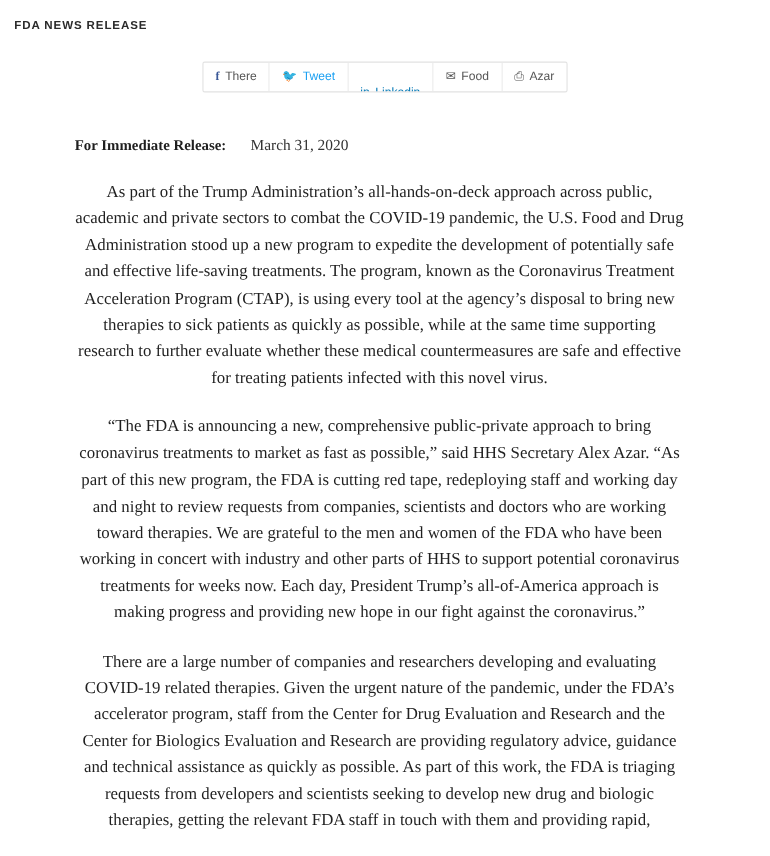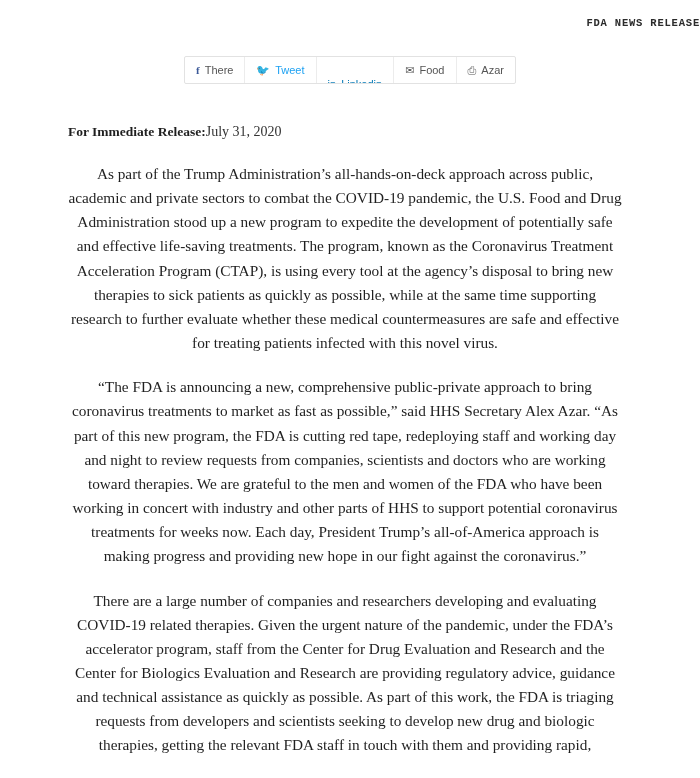--- a/index.html
+++ b/index.html
@@ -13,22 +13,22 @@
     font-family: "Liberation Serif", serif;
     color: #222222;
     overflow: hidden;
   }
   .page {
     width: 700px;
     box-sizing: border-box;
     padding: 0;
   }
   .eyebrow {
-    text-align: right;
-    font-family: Liberation Mono, monospace;
+    text-align: left;
+    font-family: Liberation Sans, sans-serif;
     font-size: 10.5px;
     font-weight: bold;
     letter-spacing: 0.8px;
     color: #2b2b2b;
     margin: 17px 0 0 13px;
     text-transform: uppercase;
   }
   .headline {
     text-align: center;
     font-family: "Liberation Sans", sans-serif;
@@ -80,20 +80,21 @@
   .share-btn.linkedin .lbl { color: #0077b5; margin-top: 28px; }
   .share-btn.email .ico,
   .share-btn.email .lbl { color: #555555; }
   .share-btn.print .ico,
   .share-btn.print .lbl { color: #555555; }
 
   .release-line {
     margin: 40px 0 0 68px;
     display: flex;
     align-items: baseline;
+    gap: 22px;
     font-size: 13px;
   }
   .release-label {
     font-family: "Liberation Serif", serif;
     font-weight: bold;
     color: #1f1f1f;
     font-size: 13.5px;
   }
   .release-date {
     font-family: "Liberation Serif", serif;
@@ -138,21 +139,21 @@
       <span class="lbl">Food</span>
     </a>
     <a class="share-btn print">
       <span class="ico">⎙</span>
       <span class="lbl">Azar</span>
     </a>
   </div>
 
   <div class="release-line">
     <span class="release-label">For Immediate Release:</span>
-    <span class="release-date">July 31, 2020</span>
+    <span class="release-date">March 31, 2020</span>
   </div>
 
   <div class="body-copy">
     <p>As part of the Trump Administration’s all-hands-on-deck approach across public, academic and private sectors to combat the COVID-19 pandemic, the U.S. Food and Drug Administration stood up a new program to expedite the development of potentially safe and effective life-saving treatments. The program, known as the Coronavirus Treatment Acceleration Program (CTAP), is using every tool at the agency’s disposal to bring new therapies to sick patients as quickly as possible, while at the same time supporting research to further evaluate whether these medical countermeasures are safe and effective for treating patients infected with this novel virus.</p>
     <p>“The FDA is announcing a new, comprehensive public-private approach to bring coronavirus treatments to market as fast as possible,” said HHS Secretary Alex Azar. “As part of this new program, the FDA is cutting red tape, redeploying staff and working day and night to review requests from companies, scientists and doctors who are working toward therapies. We are grateful to the men and women of the FDA who have been working in concert with industry and other parts of HHS to support potential coronavirus treatments for weeks now. Each day, President Trump’s all-of-America approach is making progress and providing new hope in our fight against the coronavirus.”</p>
     <p>There are a large number of companies and researchers developing and evaluating COVID-19 related therapies. Given the urgent nature of the pandemic, under the FDA’s accelerator program, staff from the Center for Drug Evaluation and Research and the Center for Biologics Evaluation and Research are providing regulatory advice, guidance and technical assistance as quickly as possible. As part of this work, the FDA is triaging requests from developers and scientists seeking to develop new drug and biologic therapies, getting the relevant FDA staff in touch with them and providing rapid,</p>
   </div>
 
 </div>
 

